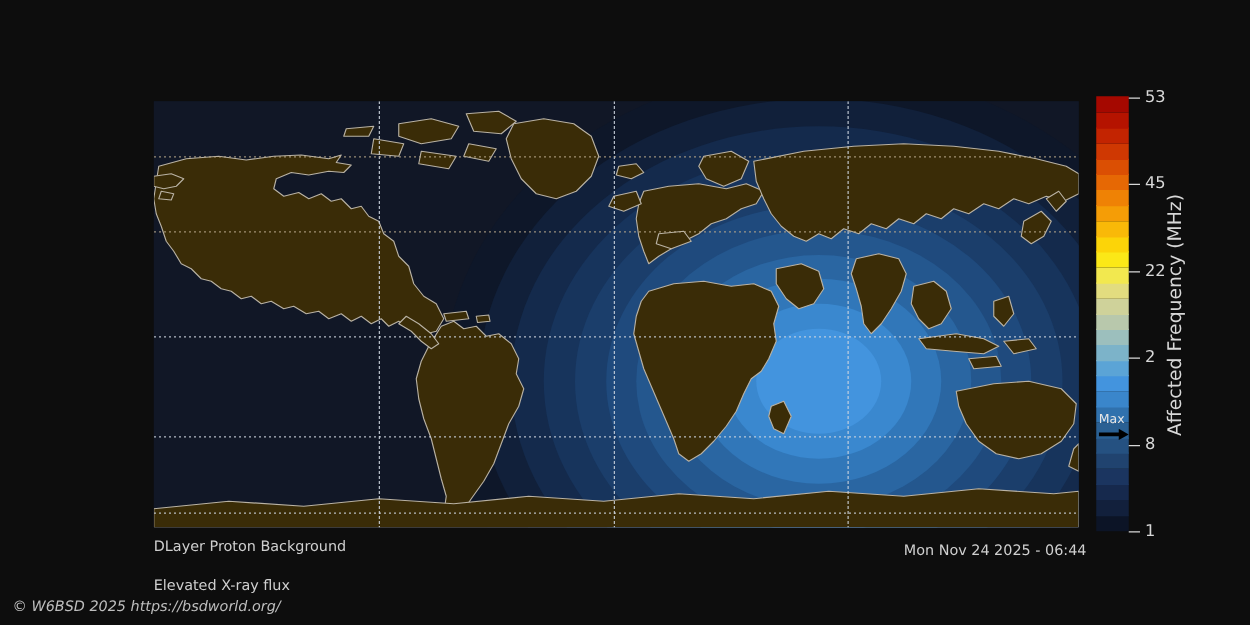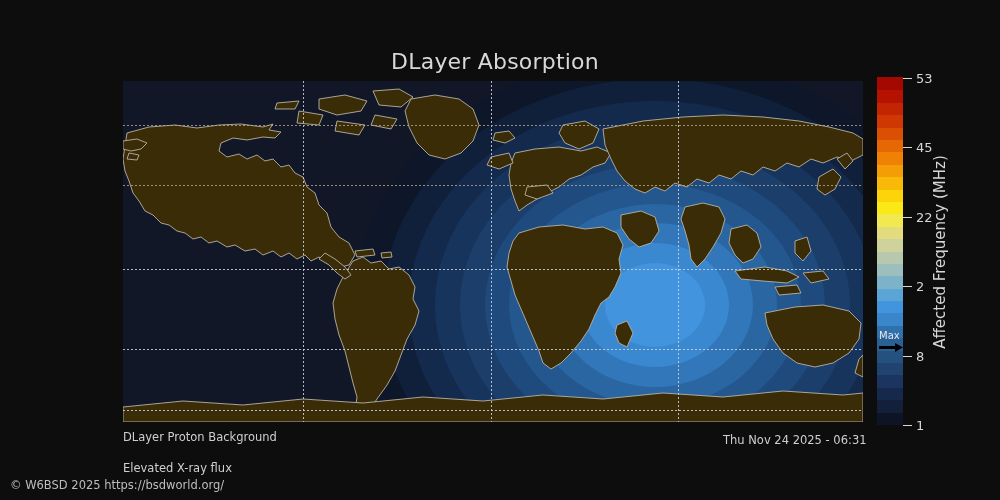--- a/index.html
+++ b/index.html
@@ -45,28 +45,27 @@
   .maxlab{position:absolute;left:879px;top:331px;font-size:10px;color:#e6e6e6;
           line-height:10px;}
   .maxarrow{position:absolute;left:879px;top:343px;width:24px;height:9px;}
 
   
   .note{position:absolute;left:123px;font-size:11.5px;color:#cfcfcf;}
   .note.l1{top:430px;}
   .note.l2{top:445px;margin-top:16px;}
   .stamp{position:absolute;left:723px;top:433px;font-size:11.5px;color:#cfcfcf;}
   .copy{position:absolute;left:10px;top:478px;font-size:11.5px;color:#bdbdbd;
-        }
+        font-style:italic;}
 </style>
 </head>
 <body>
 
 <div id="root">
 
-  <div class="title">DLayer Absorption</div>
 
   <div class="mapbox">
 
     <div id="plumes">
         <div style="position: absolute; inset: 0px; background: rgb(17, 23, 38);"></div>
         <div class="plume" style="left: 532px; top: 224px; width: 600px; height: 500px; background: rgb(14, 23, 41);"></div>
         <div class="plume" style="left: 532px; top: 224px; width: 544px; height: 452px; background: rgb(17, 32, 58);"></div>
         <div class="plume" style="left: 532px; top: 224px; width: 492px; height: 408px; background: rgb(20, 42, 76);"></div>
         <div class="plume" style="left: 532px; top: 224px; width: 440px; height: 366px; background: rgb(23, 52, 92);"></div>
         <div class="plume" style="left: 532px; top: 224px; width: 390px; height: 324px; background: rgb(27, 62, 107);"></div>
@@ -229,16 +228,16 @@
     <line x1="0" y1="4.5" x2="17" y2="4.5" stroke="#000" stroke-width="3"></line>
     <polygon points="16,0 24,4.5 16,9" fill="#000"></polygon>
   </svg>
 
   <div class="cbtitle">
     <span>Affected Frequency (MHz)</span>
   </div>
 
   <div class="note l1">DLayer Proton Background</div>
   <div class="note l2">Elevated X-ray flux</div>
-  <div class="stamp">Thu Nov 24 2025 - 06:31</div>
+  <div class="stamp">Mon Nov 24 2025 - 06:44</div>
   <div class="copy">© W6BSD 2025 https://bsdworld.org/</div>
 
 </div>
 
 </body></html>

